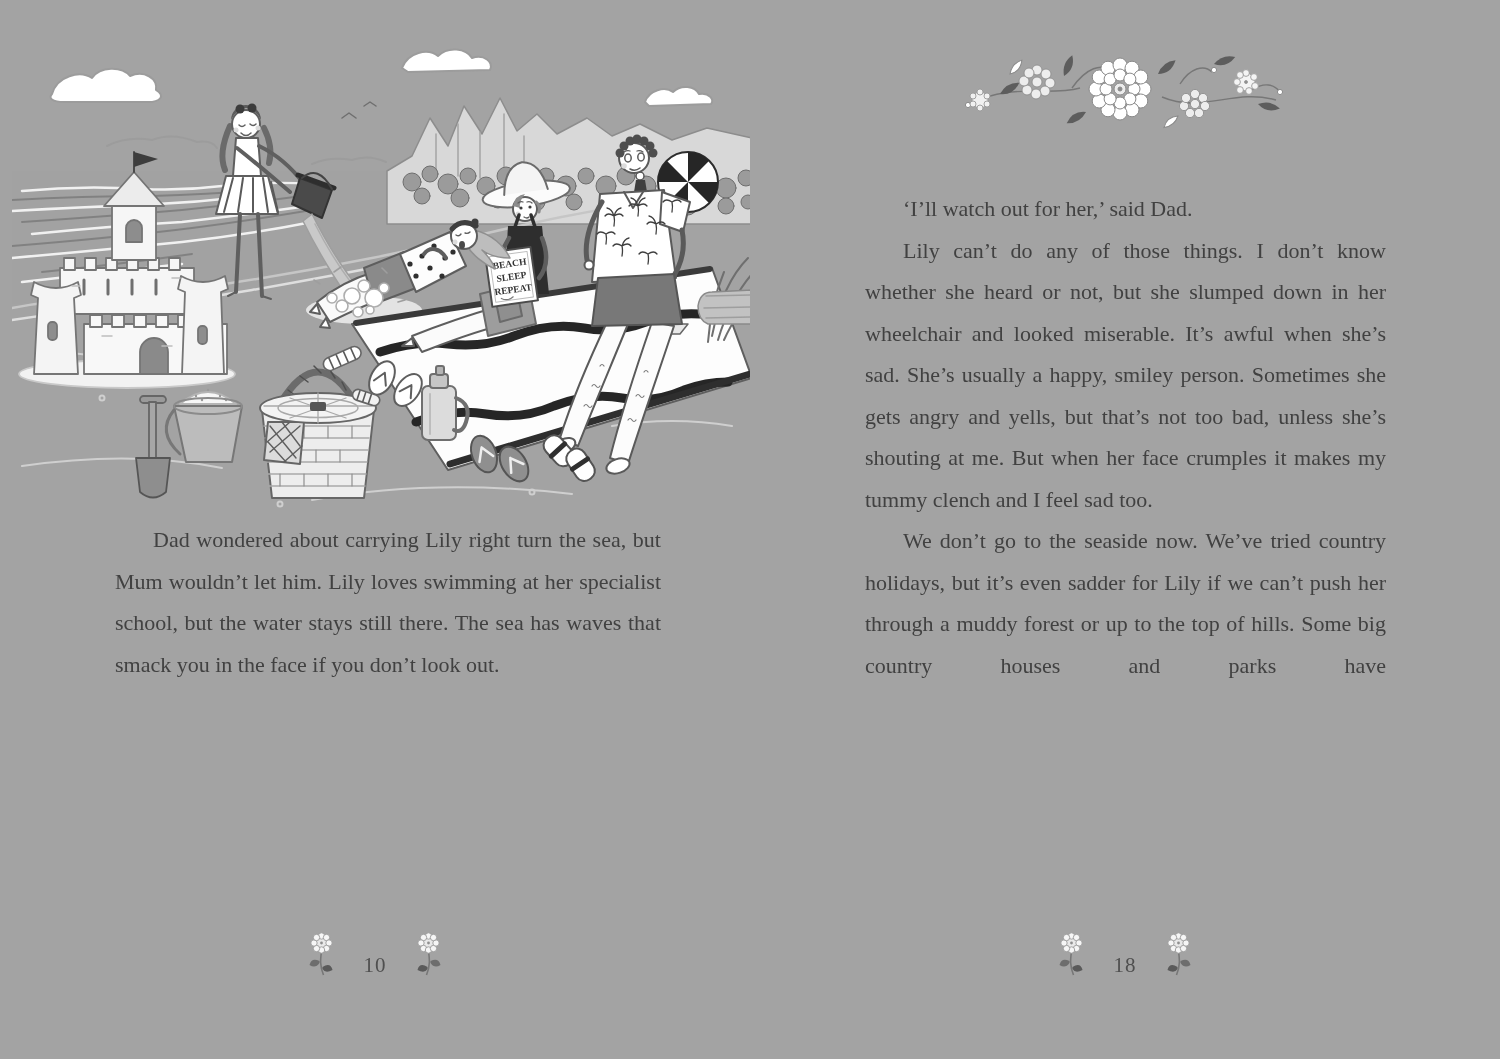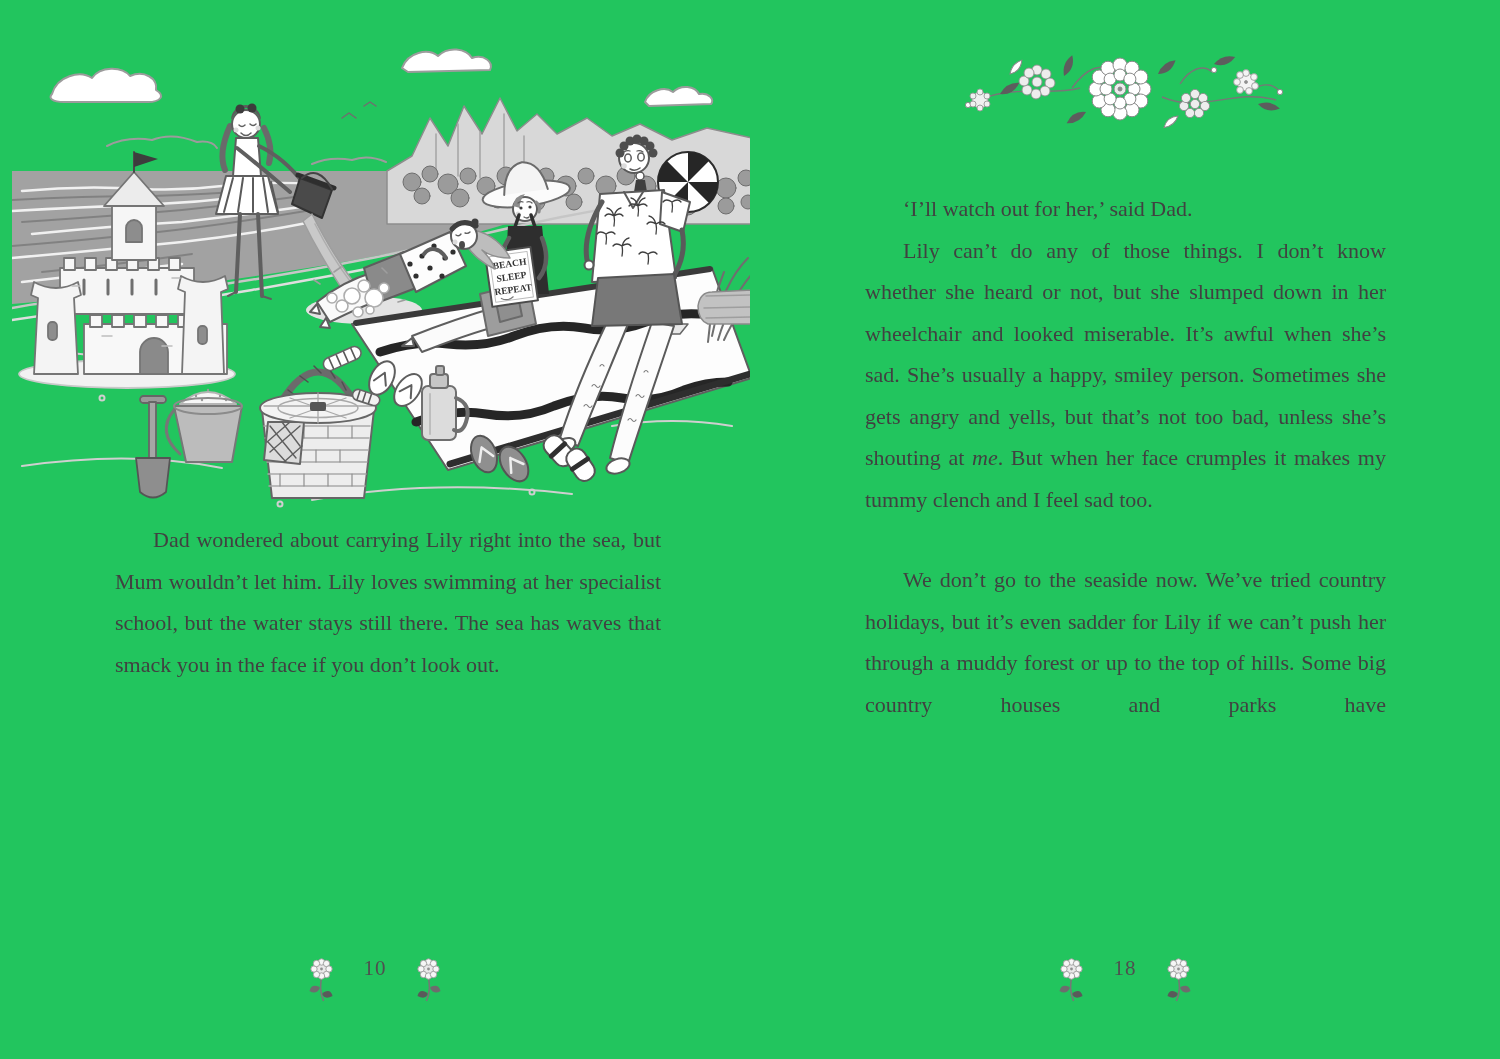--- a/index.html
+++ b/index.html
@@ -1,32 +1,32 @@
 <!DOCTYPE html>
 <html><head>
 <meta charset="utf-8">
 <style>
   html,body{margin:0;padding:0;background:#ffffff;}
   body{width:1500px;height:1059px;position:relative;overflow:hidden;
        font-family:"Liberation Serif", serif;color:#3f3f3f;}
-  .page{position:absolute;top:0;width:750px;height:1059px;background:#22c55e;}
+  .page{position:absolute;top:0;width:750px;height:1059px;background:#a3a3a3;}
   #left-page{left:0;}
   #right-page{left:750px;}
   .illus{position:absolute;left:12px;top:6px;}
   .ornament{position:absolute;left:202px;top:42px;}
   .text-col{position:absolute;font-size:22px;line-height:41.5px;
             text-align:justify;color:#414141;}
   #left-text{left:115px;top:519px;width:546px;}
   #right-text{left:115px;top:188px;width:521px;}
   .text-col p{margin:0;text-indent:38px;}
   .text-col p.no-indent{text-indent:0;}
-  .text-col p.fill-last{text-align-last:justify;margin-top:39px;}
-  .ital{font-style:italic;}
-  .footer{position:absolute;top:958px;left:50%;transform:translateX(-50%);
-          display:flex;align-items:flex-start;gap:29px;}
+  .text-col p.fill-last{text-align-last:justify;}
+  .ital{}
+  .footer{position:absolute;top:932px;left:50%;transform:translateX(-50%);
+          display:flex;align-items:flex-end;gap:29px;}
   .pagenum{font-size:21px;color:#4f4f4f;letter-spacing:1px;line-height:1;}
   svg{display:block;}
 </style>
 </head>
 <body>
 
 <div class="page" id="left-page">
 
   <svg class="illus" width="740" height="502" viewBox="0 0 740 502" stroke-linecap="round" stroke-linejoin="round">
 
@@ -476,21 +476,21 @@
         <path d="M537,444 h18" stroke="#303030" stroke-width="5"></path>
       </g>
       <g transform="rotate(-34 568 458)">
         <rect x="558" y="442" width="20" height="34" rx="9" fill="#ffffff"></rect>
         <path d="M559,458 h18" stroke="#303030" stroke-width="5"></path>
       </g>
     </g>
   </svg>
 
   <div class="text-col" id="left-text">
-    <p>Dad wondered about carrying Lily right into the sea, but Mum wouldn’t let him. Lily loves swimming at her specialist school, but the water stays still there. The sea has waves that smack you in the face if you don’t look out.</p>
+    <p>Dad wondered about carrying Lily right turn the sea, but Mum wouldn’t let him. Lily loves swimming at her specialist school, but the water stays still there. The sea has waves that smack you in the face if you don’t look out.</p>
   </div>
 
   <div class="footer">
     <svg width="26" height="44" viewBox="0 0 26 44">
       <g>
         <path d="M13,19 C12,27 11,33 15,43" stroke="#777777" stroke-width="1.6" fill="none"></path>
         <path d="M11,29 Q3,25 1,33 Q7,37 11,31 Z" fill="#6d6d6d"></path>
         <path d="M14,35 Q22,30 24,38 Q17,42 14,37 Z" fill="#5a5a5a"></path>
         <circle cx="13" cy="11" r="8" fill="#e9e9e9" stroke="#8a8a8a"></circle>
         <g fill="#f6f6f6" stroke="#999999" stroke-width="0.9">

